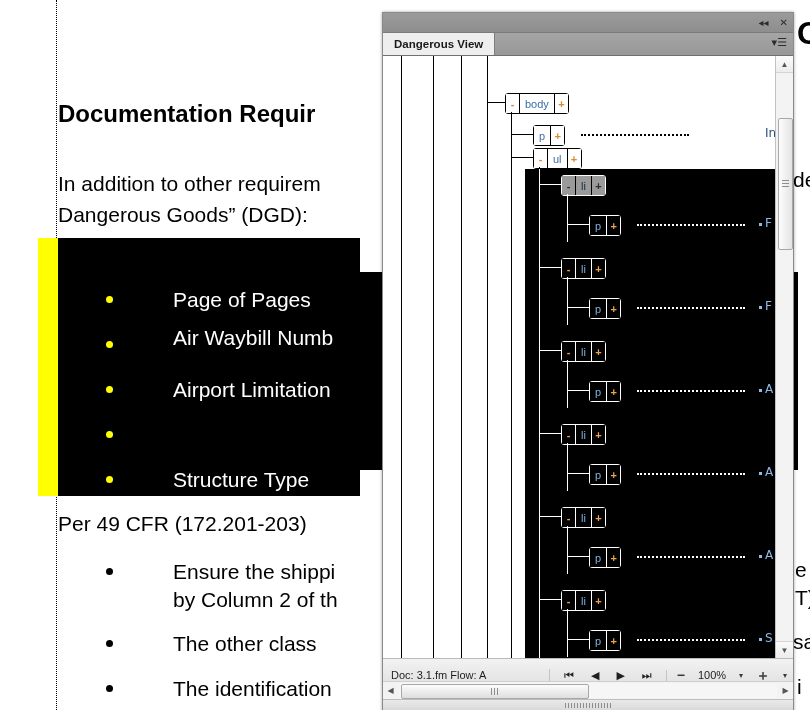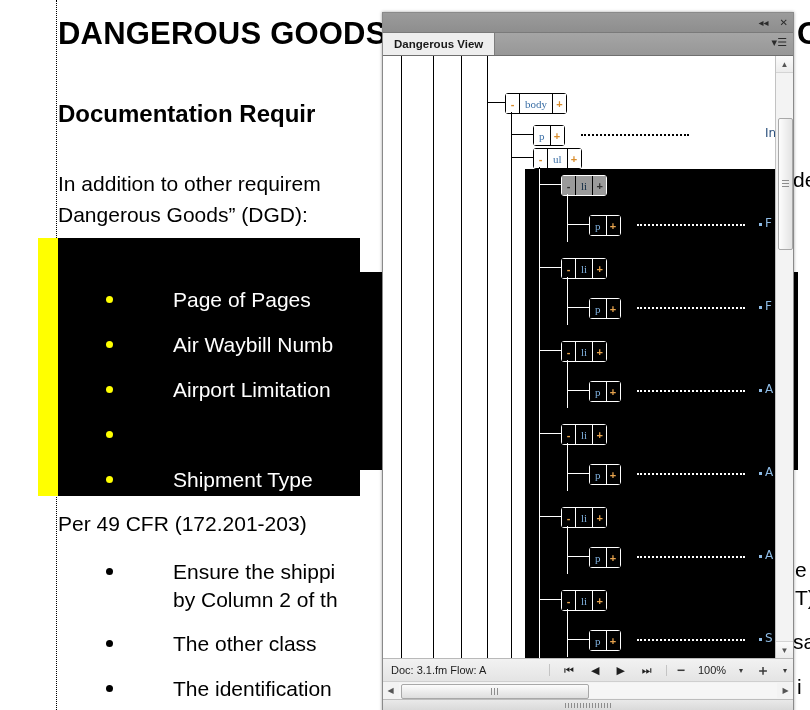--- a/index.html
+++ b/index.html
@@ -160,21 +160,21 @@
     font-size:11px;
   }
   .node .tgl{
     width:13px;display:flex;align-items:center;justify-content:center;
     color:#d98c2b;font-weight:bold;font-size:11px;
     border-right:1px solid #000;background:#ffffff;
   }
   .node .nm{
     padding:0 5px;display:flex;align-items:center;
     color:#3a6ea5;font-size:11px;background:#ffffff;
-    font-family:Liberation Serif, serif;
+    font-family:Liberation Sans, sans-serif;
   }
   .node .tgr{
     width:13px;display:flex;align-items:center;justify-content:center;
     color:#d98c2b;font-weight:bold;font-size:11px;
     border-left:1px solid #000;background:#ffffff;
   }
   
   .node.inv{border-color:#ffffff;background:#000000;}
   .node.inv .tgl,.node.inv .nm,.node.inv .tgr{background:#000000;}
   .node.inv .tgl{border-right-color:#ffffff;color:#e8a44e;}
@@ -225,21 +225,21 @@
     position:absolute;left:3px;top:50%;margin-top:-4px;
     width:7px;height:8px;
     background:repeating-linear-gradient(#8d8d8d,#8d8d8d 1px,transparent 1px,transparent 3px);
   }
 
   
   #struct-status{
     flex:0 0 auto;height:22px;
     background:linear-gradient(#f2f2f2,#e4e4e4);
     border-top:1px solid #b9b9b9;
-    display:flex;align-items:center;
+    display:flex;align-items:flex-end;
     font-size:11px;color:#1d1d1d;
   }
   #status-doc{
     display:flex;align-items:center;padding:0 8px;
     border-right:1px solid #c4c4c4;min-width:150px;
     white-space:nowrap;
   }
   #status-nav{
     display:flex;align-items:center;gap:17px;
     padding:0 14px;border-right:1px solid #c4c4c4;
@@ -287,47 +287,46 @@
     background:repeating-linear-gradient(90deg,#8d8d8d,#8d8d8d 1px,transparent 1px,transparent 3px);
   }
 </style>
 </head>
 <body>
 
 <div id="doc">
 
   <div class="page-guide" id="guide-left"></div>
 
-  <div class="doc-title">DANGEROUS GOODS</div>
   <div class="doc-h2">Documentation Requir</div>
 
   <div class="doc-para"><span>In addition to other requirem</span><br><span>Dangerous Goods” (DGD):</span></div>
 
   <div id="yellow-first-row"></div>
   <div id="yellow-strip"></div>
 
   <div id="selection-block"></div>
   <div id="selection-block-wide"></div>
 
   <div class="sel-bullet first" style="left:106px;top:251px;"></div>
 
   <div class="sel-bullet" style="left:106px;top:296px;"></div>
   <div class="sel-item" style="left:173px;top:288px;">Page of Pages</div>
 
   <div class="sel-bullet" style="left:106px;top:341px;"></div>
-  <div class="sel-item" style="left:173px;top:333px;">Air Waybill Numb</div>
+  <div class="sel-item" style="left:173px;top:326px;">Air Waybill Numb</div>
 
   <div class="sel-bullet" style="left:106px;top:386px;"></div>
   <div class="sel-item" style="left:173px;top:378px;">Airport Limitation</div>
 
   <div class="sel-bullet" style="left:106px;top:431px;"></div>
 
   <div id="selection-block-wide2"></div>
   <div class="sel-bullet" style="left:106px;top:476px;"></div>
-  <div class="sel-item" style="left:173px;top:468px;">Shipment Type</div>
+  <div class="sel-item" style="left:173px;top:468px;">Structure Type</div>
 
   <div class="doc-para2">Per 49 CFR (172.201-203)</div>
 
   <div class="norm-bullet" style="left:106px;top:568px;"></div>
   <div class="norm-item" style="left:173px;top:558px;"><span>Ensure the shippi</span><br><span>by Column 2 of th</span></div>
 
   <div class="norm-bullet" style="left:106px;top:640px;"></div>
   <div class="norm-item" style="left:173px;top:630px;">The other class</div>
 
   <div class="norm-bullet" style="left:106px;top:685px;"></div>

